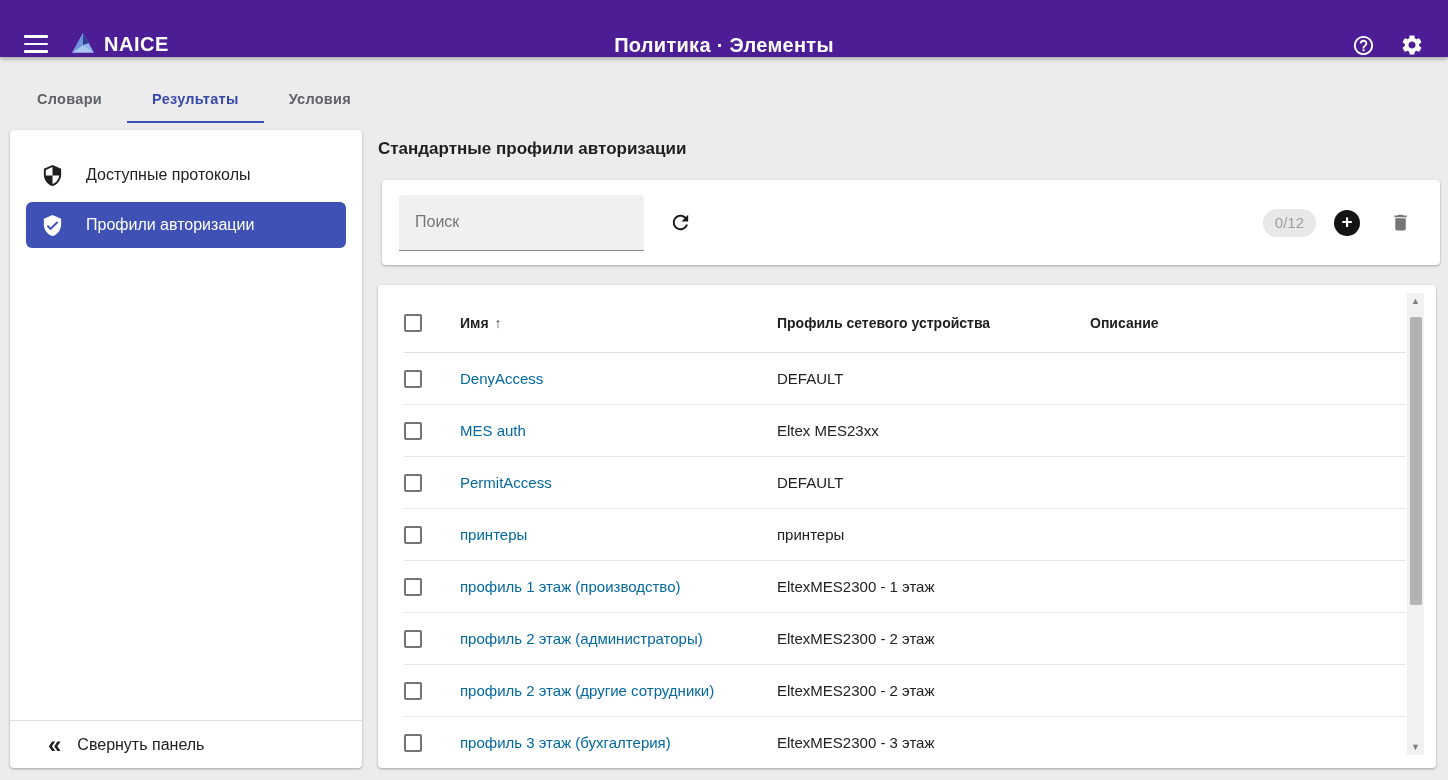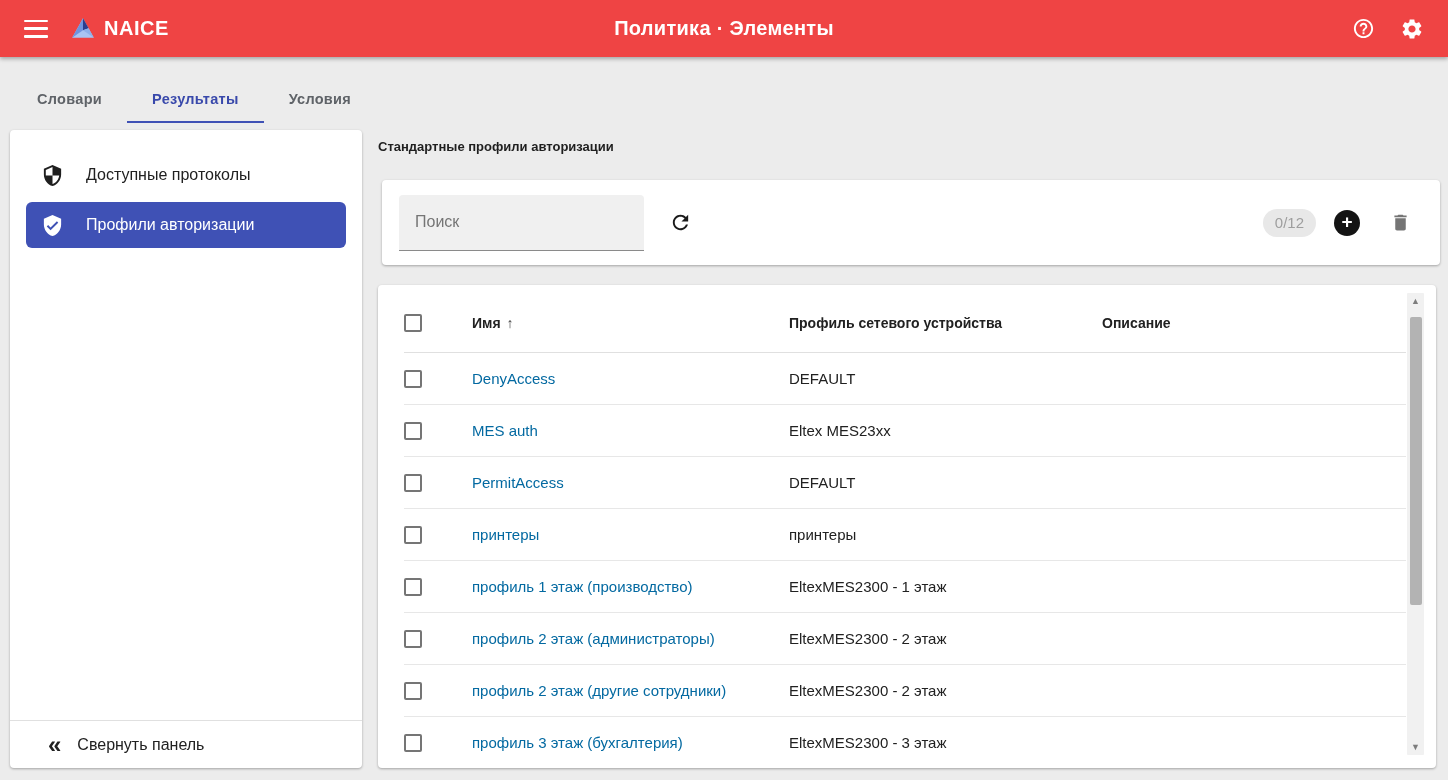--- a/index.html
+++ b/index.html
@@ -5,21 +5,21 @@
   * { margin:0; padding:0; box-sizing:border-box; }
   html,body { width:1448px; height:780px; }
   body {
     font-family:"Liberation Sans","DejaVu Sans",sans-serif;
     background:#ececec; color:#212121;
     position:relative; overflow:hidden;
   }
   
   .appbar {
     position:absolute; left:0; top:0; width:1448px; height:57px;
-    background:#ef4444; color:#fff; display:flex; align-items:center;
+    background:#4c1d95; color:#fff; display:flex; align-items:flex-end;
     box-shadow:0 2px 4px rgba(0,0,0,.3); z-index:30;
   }
   .appbar .left { display:flex; align-items:center; gap:22px; padding-left:24px; }
   .hamburger { width:24px; height:18px; display:flex; flex-direction:column; justify-content:space-between; cursor:pointer; }
   .hamburger span { display:block; height:2.6px; background:#fff; border-radius:1px; }
   .brand { display:flex; align-items:center; gap:8px; }
   .brand-name { font-size:20px; font-weight:bold; letter-spacing:.5px; }
   .appbar-title {
     position:absolute; left:0; right:0; text-align:center;
     font-size:20px; font-weight:bold; letter-spacing:.3px; pointer-events:none;
@@ -52,21 +52,21 @@
   .side-item.selected { background:#3f51b5; color:#fff; }
   .side-item .sicon { width:24px; height:24px; flex:0 0 24px; display:flex; align-items:center; justify-content:center; }
   .side-footer {
     border-top:1px solid #e0e0e0; height:48px; display:flex; align-items:center;
     gap:18px; padding-left:38px; font-size:16px; color:#212121; cursor:pointer;
   }
   .chevrons { font-size:24px; font-weight:bold; color:#212121; line-height:1; letter-spacing:-2px; }
   
   .page-heading {
     position:absolute; left:378px; top:139px;
-    font-size:13px; font-weight:bold; color:#1f1f1f;
+    font-size:17px; font-weight:bold; color:#1f1f1f;
   }
   .toolbar {
     position:absolute; left:382px; top:180px; width:1058px; height:85px;
     display:flex; align-items:center; padding:0 28px 0 17px;
   }
   .search-field {
     width:245px; height:56px; background:#f0f0f0;
     border:none; border-bottom:1px solid #8a8a8a; border-radius:4px 4px 0 0;
     font-family:inherit; font-size:16px; color:#212121; padding:0 16px; outline:none;
   }
@@ -88,21 +88,21 @@
     position:absolute; left:378px; top:285px; width:1058px; height:483px;
     overflow:hidden; padding:8px 30px 0 26px;
   }
   .trow, .thead {
     display:flex; align-items:center; border-bottom:1px solid #e7e7e7;
   }
   .thead { height:60px; font-weight:bold; font-size:14px; color:#212121; border-bottom-color:#e0e0e0; }
   .trow { height:52px; font-size:15px; }
   .cell { display:flex; align-items:center; }
   .c-check { width:56px; }
-  .c-name  { width:317px;margin-left:12px; }
+  .c-name  { width:317px; }
   .c-device{ width:313px; }
   .c-desc  { flex:1; }
   .checkbox {
     width:18px; height:18px; border:2px solid #757575; border-radius:2px;
     background:#fff; cursor:pointer;
   }
   .rowlink { color:#0369a1; text-decoration:none; cursor:pointer; }
   .sort-arrow { margin-left:6px; font-size:14px; color:#424242; }
   
   .vscroll {

